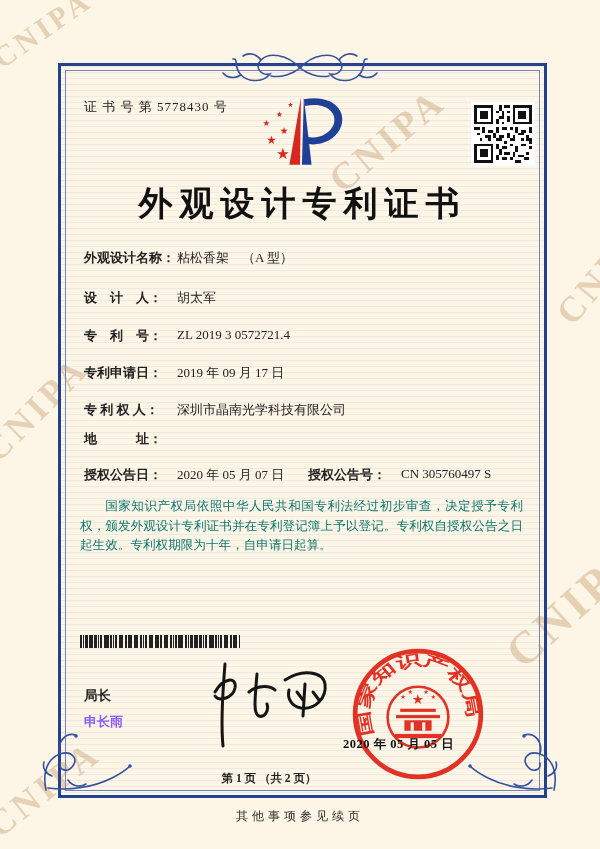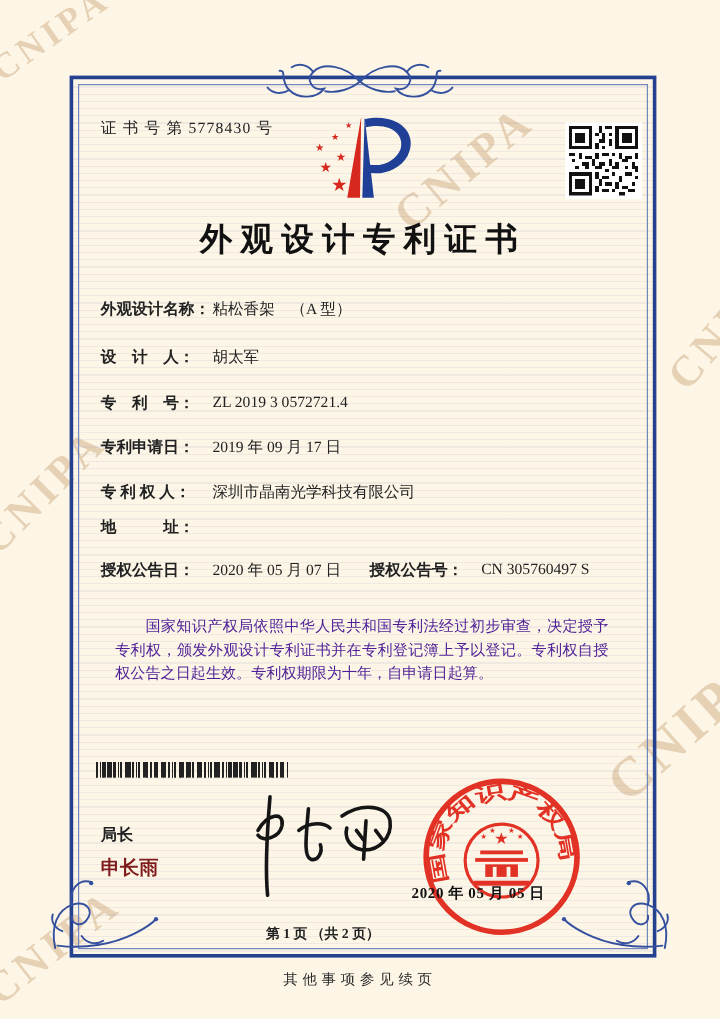--- a/index.html
+++ b/index.html
@@ -33,47 +33,47 @@
     border:1px solid #7286bd;pointer-events:none;
   }
   
   .cert-no{
     position:absolute;left:84px;top:98px;font-size:13px;letter-spacing:1px;color:#222;
   }
   .logo{position:absolute;left:247px;top:92px;width:106px;height:82px;}
   .qr{position:absolute;left:471px;top:102px;width:64px;height:64px;background:#fff;padding:3px;box-sizing:border-box;}
   .title{
     position:absolute;left:58px;top:181px;width:489px;text-align:center;
-    font-size:27px;font-weight:bold;letter-spacing:7px;color:#111;
+    font-size:34px;font-weight:bold;letter-spacing:7px;color:#111;
   }
   
   .row{position:absolute;left:84px;display:flex;font-size:13px;white-space:nowrap;}
   .row .lbl{font-weight:bold;width:93px;flex:none;color:#222;}
   .row .val{color:#222;}
   .r0{top:249px}.r1{top:289px}.r2{top:327px}.r3{top:364px}.r4{top:401px}
   .r5{top:430px}.r5 .val{font-size:11.8px;letter-spacing:0;}
   .r6{top:466px}
   .r7{top:466px;left:308px;}
   
   .body-text{position:absolute;left:80px;top:497px;width:443px;}
   .body-text p{
-    margin:16px;font-size:12.6px;line-height:19.5px;text-indent:2em;
-    text-align:justify;color:#4c1d95;
+    margin:0;font-size:12.6px;line-height:19.5px;text-indent:2em;
+    text-align:justify;color:#0f766e;
   }
   
   .barcode{
     position:absolute;left:80px;top:635px;width:160px;height:13px;
     background-image:
       repeating-linear-gradient(90deg,#222 0 2px,transparent 2px 5px),
       repeating-linear-gradient(90deg,#222 0 1px,transparent 1px 7px),
       repeating-linear-gradient(90deg,#222 0 1px,transparent 1px 3px);
   }
   
   .sig-title{position:absolute;left:84px;top:687px;font-size:13.5px;font-weight:bold;color:#222;}
-  .sig-name{position:absolute;left:84px;top:713px;font-size:16px;font-weight:bold;color:#7f1d1d;}
+  .sig-name{position:absolute;left:84px;top:713px;font-size:13px;font-weight:bold;color:#8b5cf6;}
   .sig-hand{position:absolute;left:185px;top:658px;width:150px;height:95px;}
   
   .seal{position:absolute;left:352px;top:648px;width:132px;height:132px;opacity:0.93;}
   .seal-date{
     position:absolute;left:343px;top:736px;width:150px;text-align:left;
     font-size:12.5px;font-weight:bold;color:#111;letter-spacing:0.5px;
   }
   
   .page-no{position:absolute;left:58px;top:771px;width:422px;text-align:center;font-size:11.5px;color:#222;font-weight:bold;}
   .note{position:absolute;left:0;top:808px;width:600px;text-align:center;font-size:12px;letter-spacing:4px;color:#2b2b2b;}

